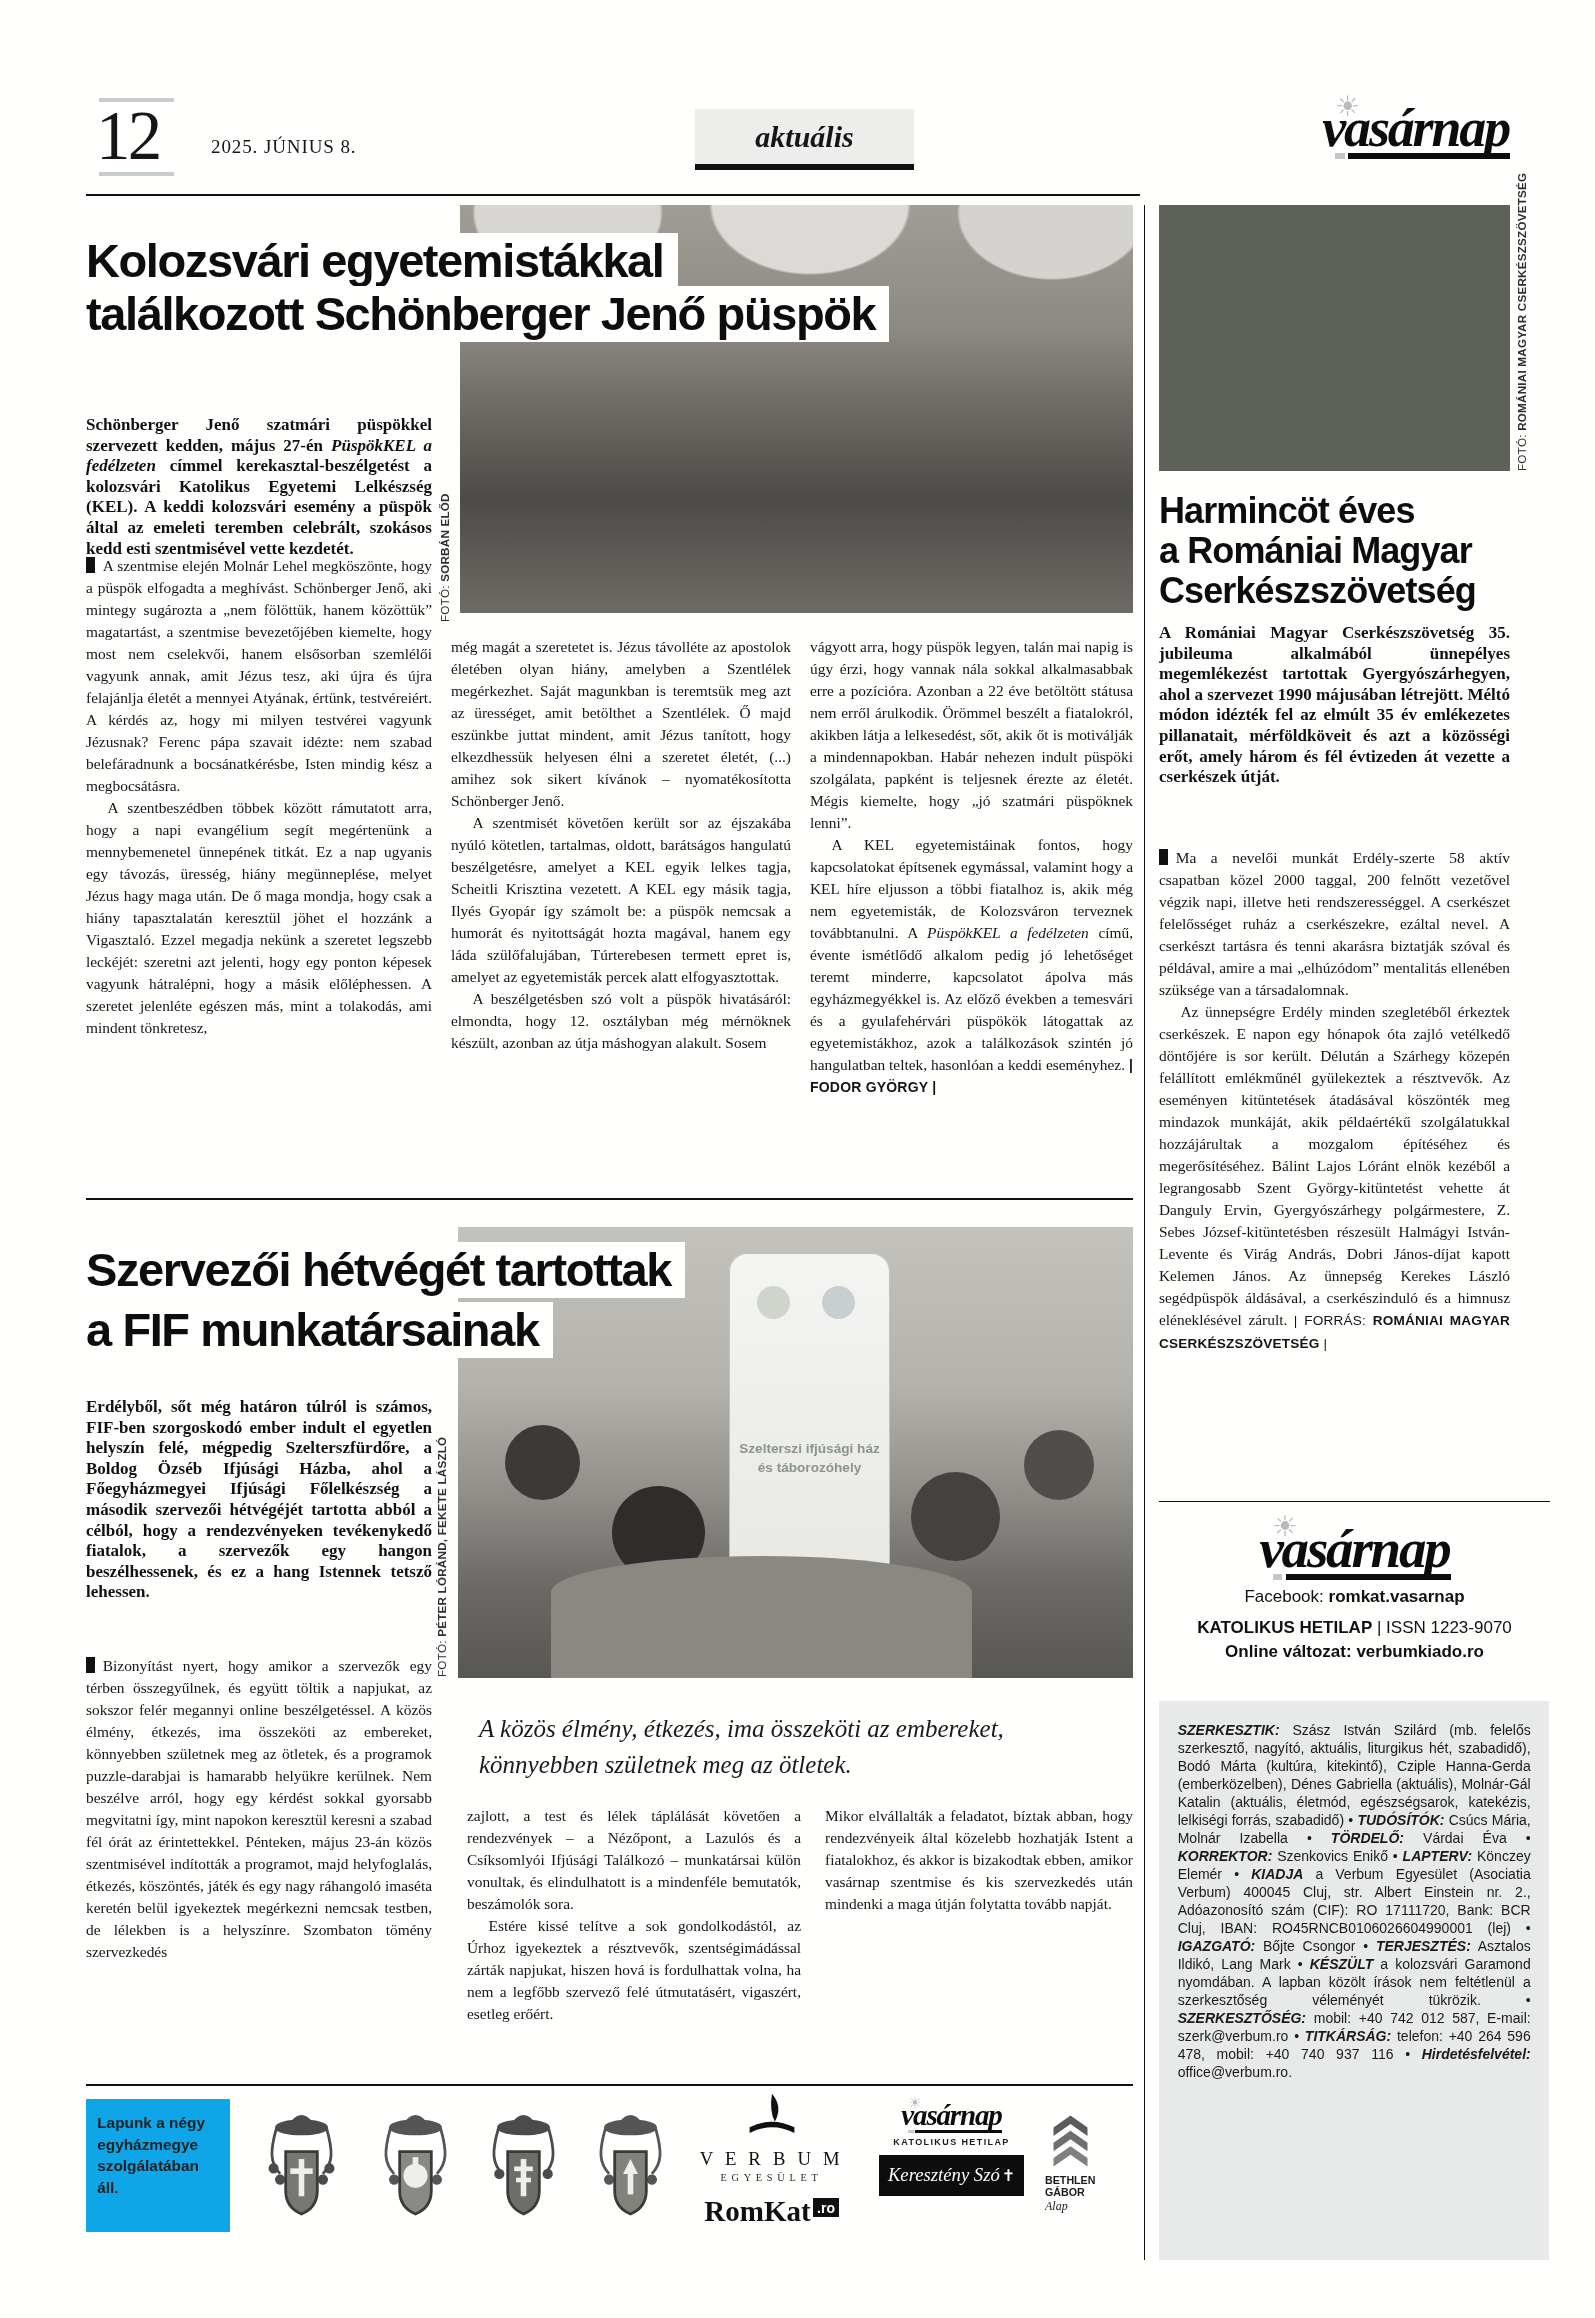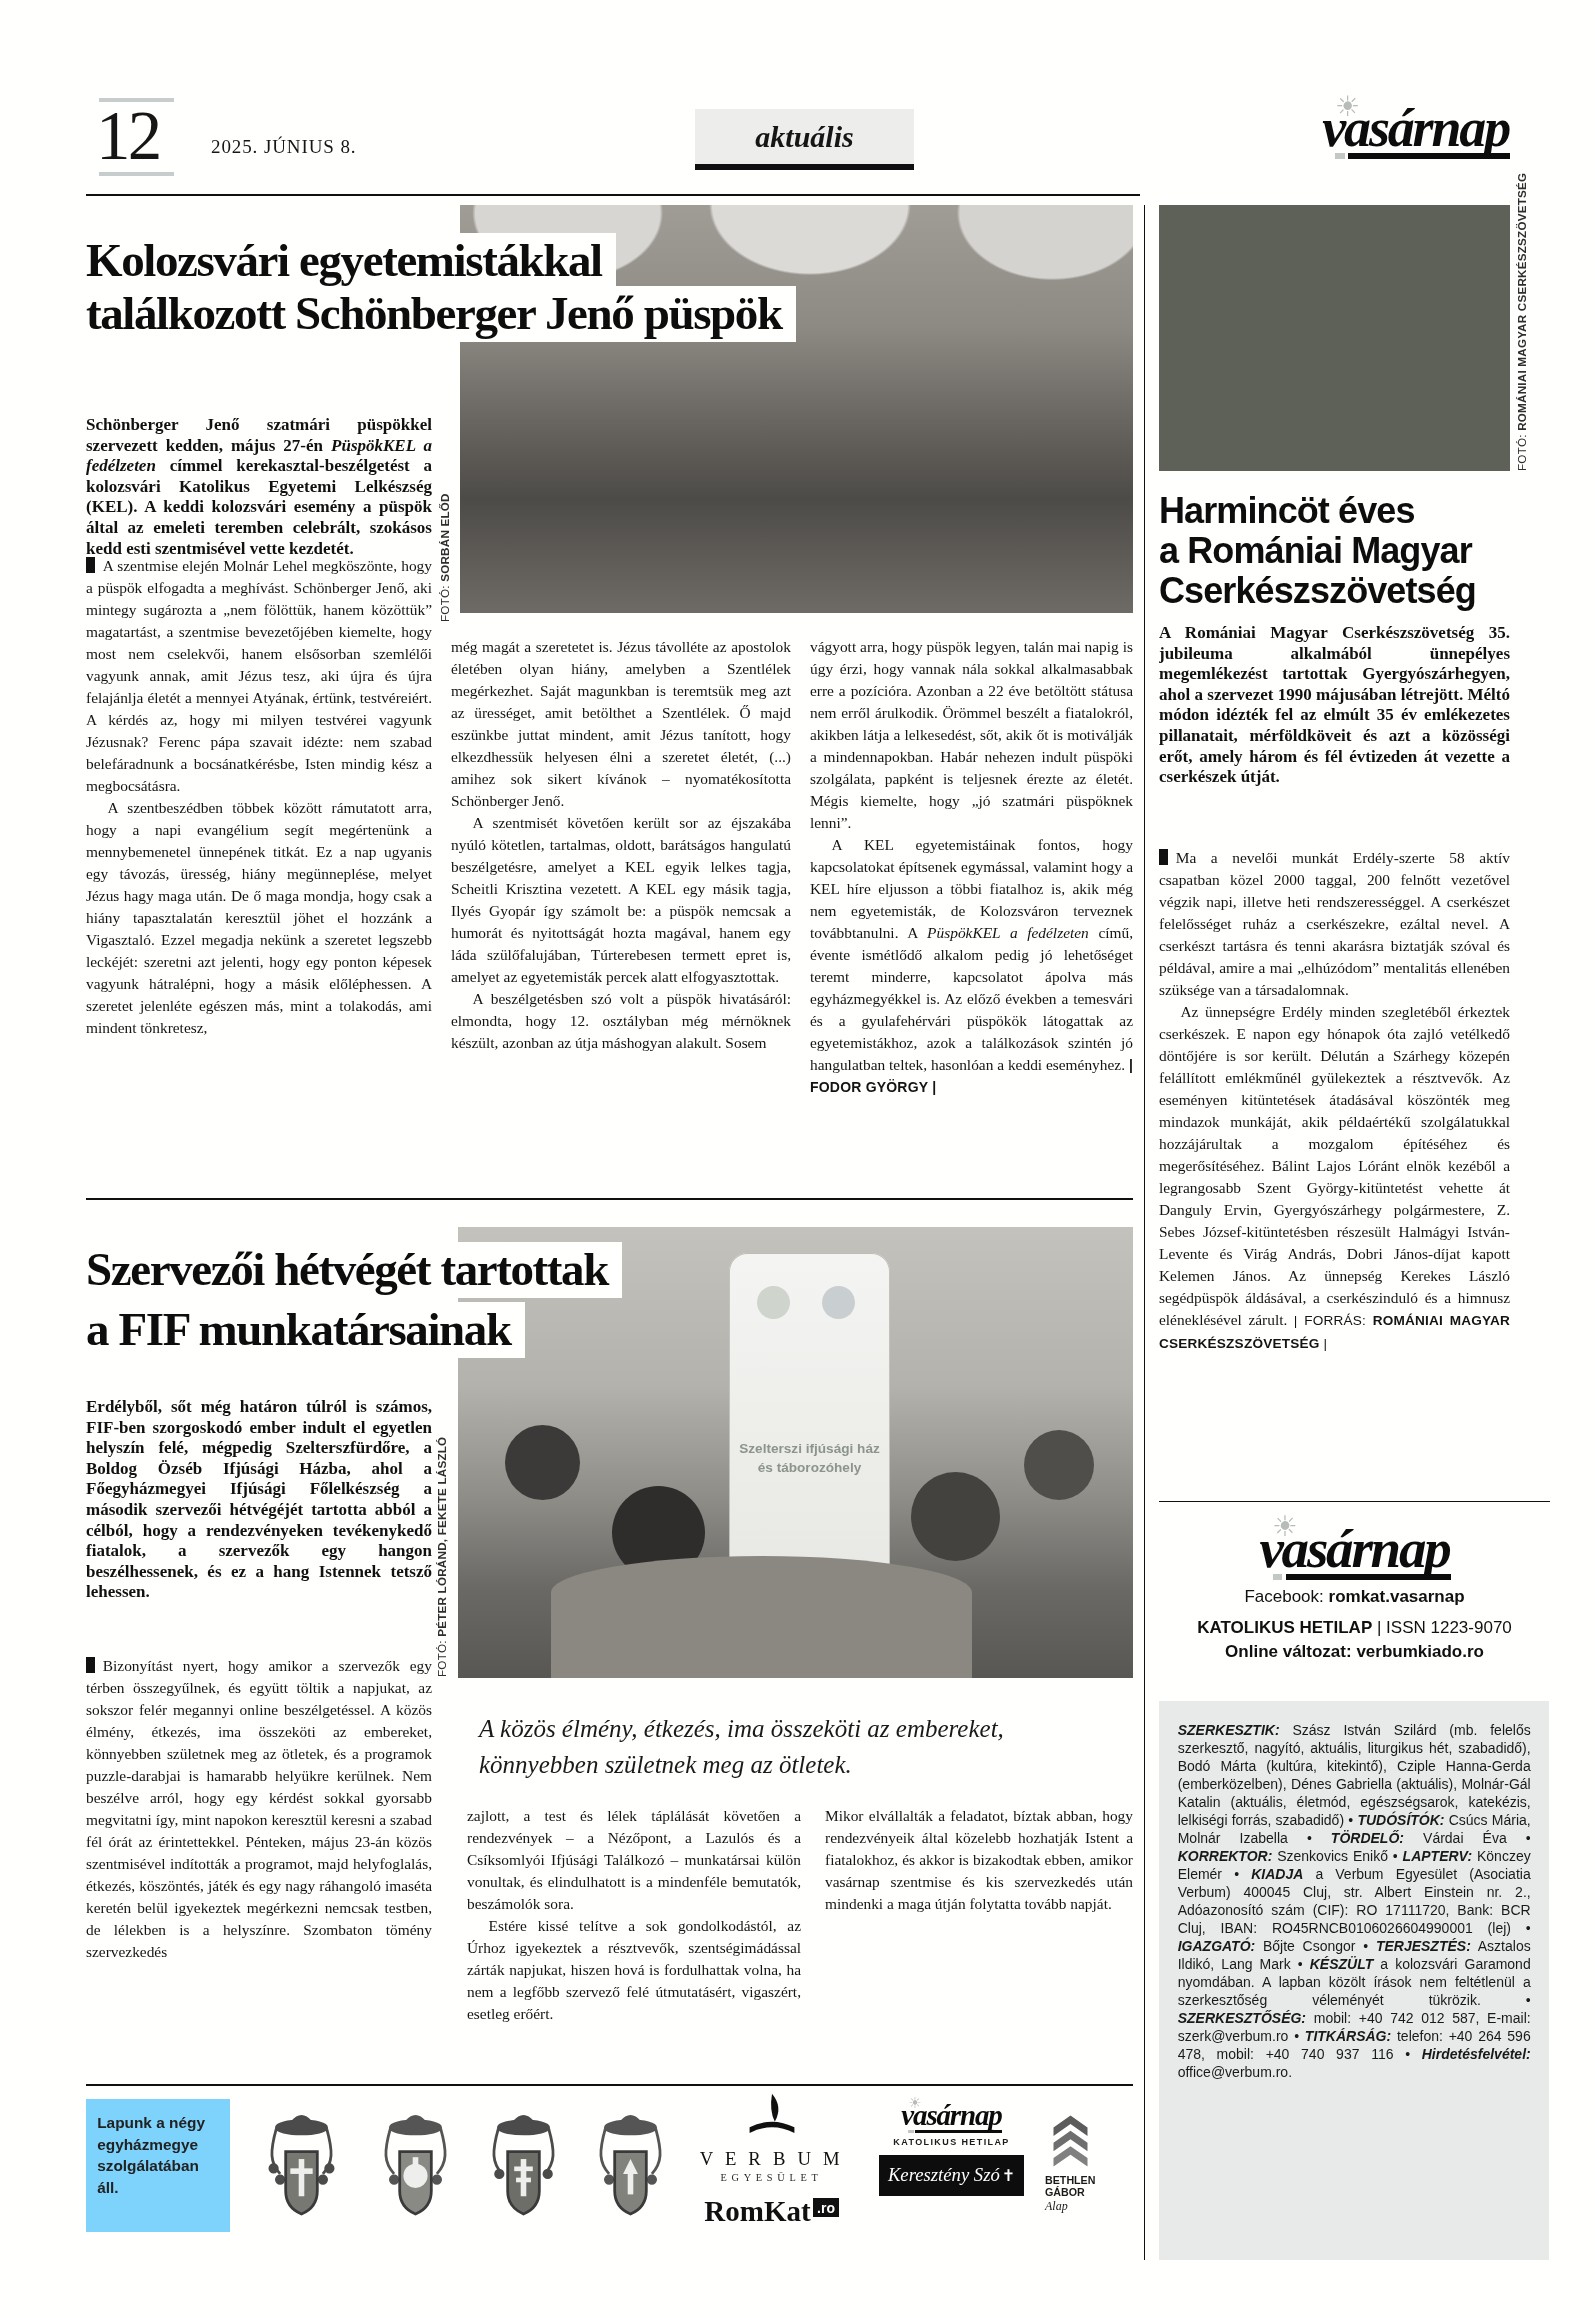--- a/index.html
+++ b/index.html
@@ -6,21 +6,21 @@
   .page{position:relative;width:1595px;height:2319px;background:#fffffe;overflow:hidden;
         font-family:"Liberation Serif",serif;color:#161616;}
   .abs{position:absolute;}
   .ser{font-family:"Liberation Serif",serif;}
   .san{font-family:"Liberation Sans",sans-serif;}
   .j{text-align:justify;hyphens:auto;-webkit-hyphens:auto;}
   .p{margin:0;}
   .ind{text-indent:21.5px;}
   .col{position:absolute;overflow:hidden;font-size:15.4px;line-height:22px;color:#141414;}
   .lead{position:absolute;overflow:hidden;font-weight:700;font-size:17px;line-height:20.6px;color:#111;}
-  .h1a{position:absolute;font-family:Liberation Serif, serif;font-weight:700;font-size:47px;line-height:1;
+  .h1a{position:absolute;font-family:Liberation Sans, sans-serif;font-weight:700;font-size:47px;line-height:1;
        letter-spacing:-1.4px;background:#fffffe;padding:3.7px 14px 5.6px 0;white-space:nowrap;color:#0d0d0d;}
   .h2s{position:absolute;font-family:"Liberation Sans",sans-serif;font-weight:700;font-size:36px;line-height:1.04;
        letter-spacing:-0.9px;color:#0d0d0d;white-space:nowrap;}
   .pq{position:absolute;font-style:italic;font-size:25px;line-height:36px;color:#1a1a1a;white-space:nowrap;}
   .rule{position:absolute;background:#101010;}
   .tick{position:absolute;background:#c7cdcc;}
   .vcred{position:absolute;transform-origin:0 0;transform:rotate(-90deg);white-space:nowrap;
          font-family:"Liberation Sans",sans-serif;font-size:11.7px;letter-spacing:0.2px;color:#2e2e2e;}
   .vcred .b{font-weight:700;}
   .marker{display:inline-block;width:9.3px;height:16px;background:#111;margin-right:7.5px;vertical-align:-1.9px;}
@@ -145,21 +145,21 @@
     <p class="p"><span>zajlott, a test és lélek táplálását követően a rendezvények – a Nézőpont, a Lazulós és a Csíksomlyói Ifjúsági Találkozó – munkatársai külön vonultak, és elindulhatott is a mindenféle bemutatók, beszámolók sora.</span></p>
     <p class="p ind"><span>Estére kissé telítve a sok gondolkodástól, az Úrhoz igyekeztek a résztvevők, szentségimádással zárták napjukat, hiszen hová is fordulhattak volna, ha nem a legfőbb szervező felé útmutatásért, vigaszért, esetleg erőért.</span></p>
   </div>
 
   <div class="col j" style="left:825px;top:1805px;width:308px;height:280px;overflow:visible;">
     <p class="p"><span>Mikor elvállalták a feladatot, bíztak abban, hogy rendezvényeik által közelebb hozhatják Istent a fiatalokhoz, és akkor is bizakodtak ebben, amikor vasárnap szentmise és kis szervezkedés után mindenki a maga útján folytatta tovább napját.</span></p>
   </div>
 
   <div class="rule" style="left:86px;top:2084px;width:1047px;height:1.9px;"></div>
 
-  <div class="abs san" style="left:86px;top:2099px;width:122px;height:107px;background:#7dd3fc;padding:13px 11.2px;
+  <div class="abs san" style="left:86px;top:2099px;width:122px;height:107px;background:#0ea5e9;padding:13px 11.2px;
        font-weight:700;font-size:15.4px;line-height:21.5px;color:#222;">
     <div>Lapunk a négy</div>
     <div>egyházmegye</div>
     <div>szolgálatában</div>
     <div>áll.</div>
   </div>
 
   <div class="crest" style="left:255px;top:2103px;">
     <svg width="93" height="140" viewBox="0 0 100 150">
         <g fill="none" stroke="#4b4b4b" stroke-width="3">

